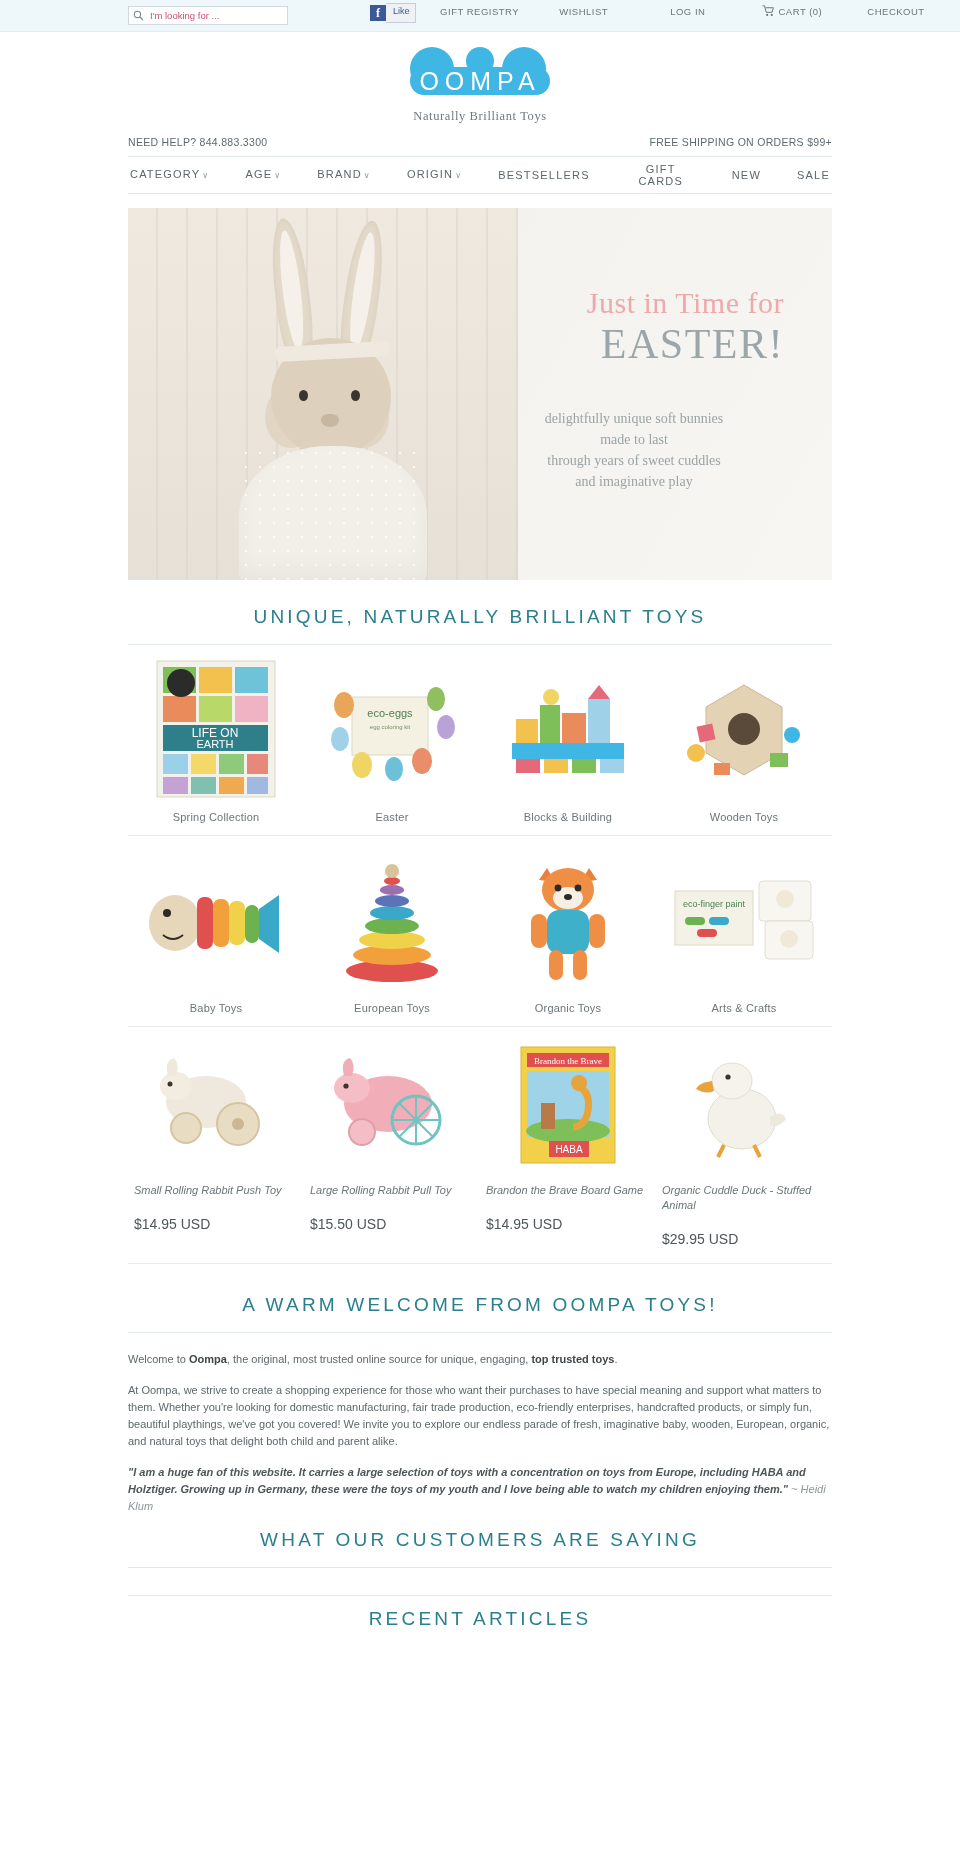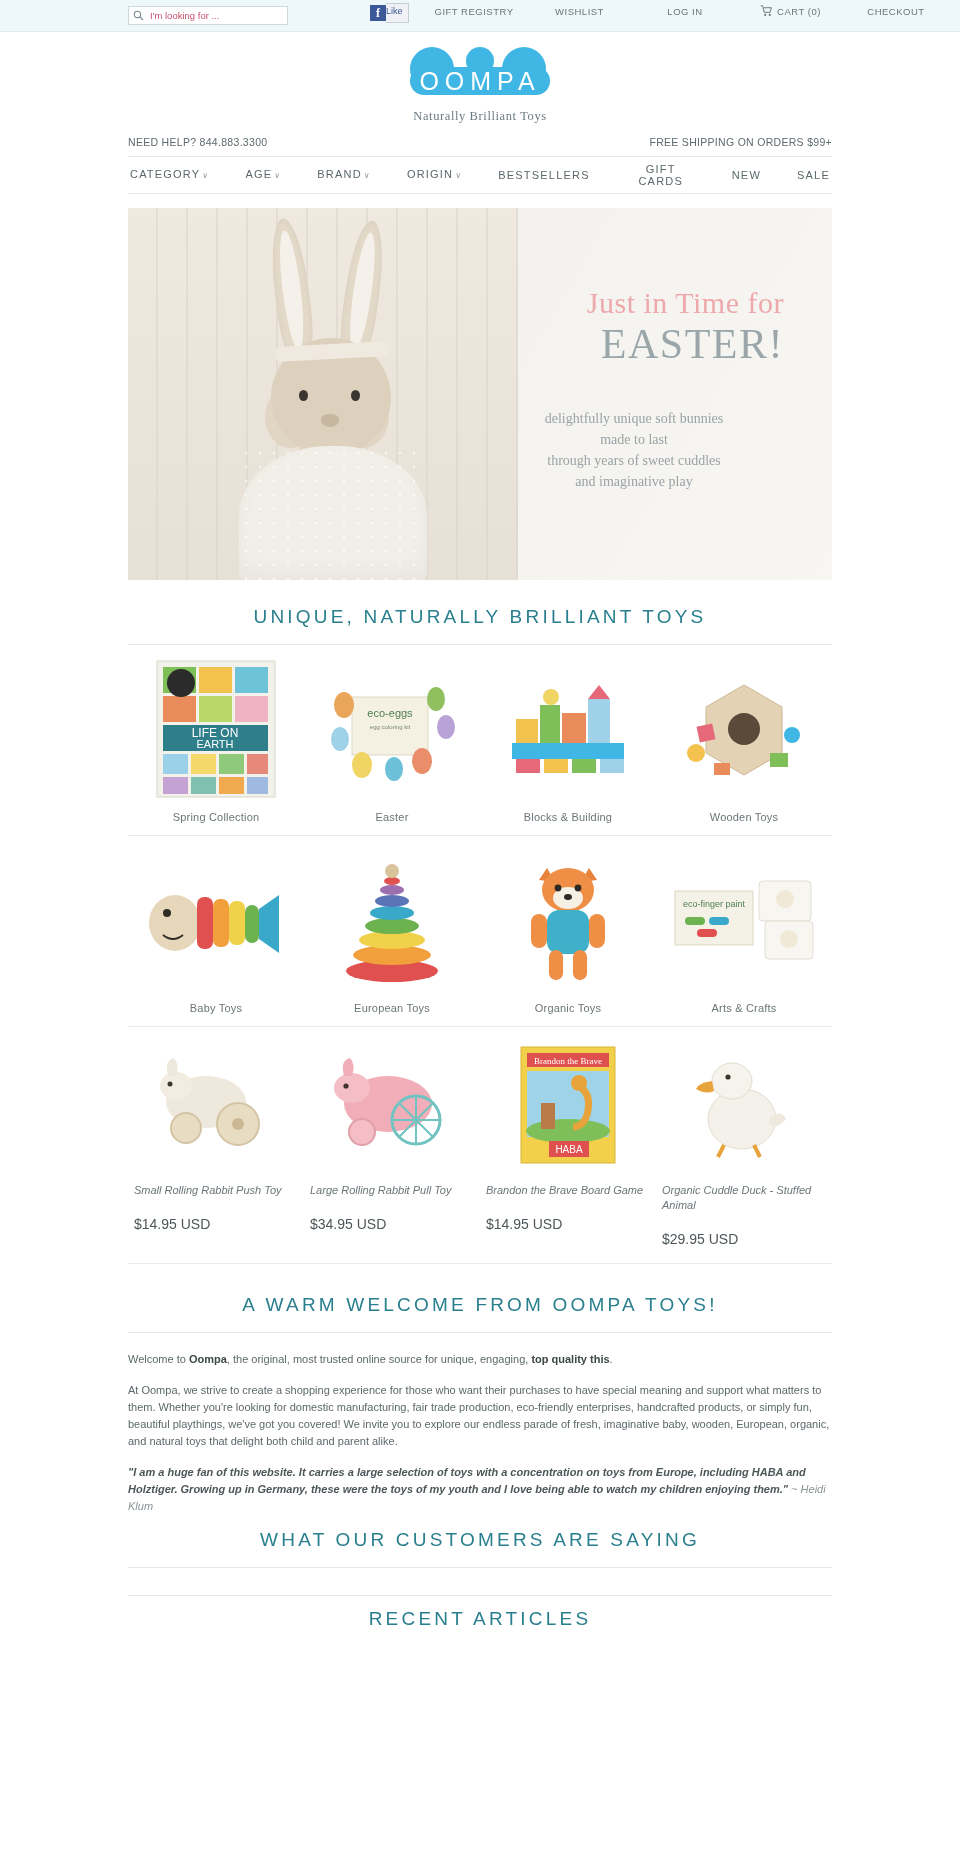--- a/index.html
+++ b/index.html
@@ -57,21 +57,21 @@
     width: 16px; height: 16px; background: #3b5998;
     color: #fff; font-size: 12px; font-weight: bold;
     text-align: center; line-height: 16px;
     font-family: "Liberation Serif", serif;
   }
   .fb-text {
     background: #f0f1f5;
     border: 1px solid #c9ccd6;
     border-left: 0;
     font-size: 9px; color: #3b5998;
-    padding: 1px 5px 1px 0; height: 20px; line-height: 13px;
+    padding: 1px 5px 1px 7px; height: 20px; line-height: 13px;
   }
   .tlink {
     font-size: 9.5px;
     letter-spacing: .5px;
     color: #6b7478;
     text-align: center;
     width: 80px;
     line-height: 13px;
     text-transform: uppercase;
   }
@@ -560,21 +560,21 @@
           <ellipse cx="66" cy="54" rx="44" ry="28" fill="#f2aeb8"></ellipse>
           <ellipse cx="30" cy="38" rx="18" ry="15" fill="#f5bdc5"></ellipse>
           <path d="M22 26 q-4 -16 6 -18 q6 6 2 18z" fill="#f2aeb8"></path>
           <circle cx="24" cy="36" r="2.6" fill="#3b352e"></circle>
           <circle cx="94" cy="70" r="24" fill="none" stroke="#6fc3c0" stroke-width="3"></circle>
           <path d="M70 70 h48 M94 46 v48 M77 53 l34 34 M111 53 l-34 34" stroke="#6fc3c0" stroke-width="2"></path>
           <circle cx="40" cy="82" r="13" fill="#f5bdc5" stroke="#e0a0aa" stroke-width="2"></circle>
         </svg>
       </div>
       <div class="prod-name">Large Rolling Rabbit Pull Toy</div>
-      <div class="prod-price">$34.95 USD</div>
+      <div class="prod-price">$15.50 USD</div>
     </div>
 
     <div class="prod-cell">
       <div class="prod-img">
         <svg width="98" height="120" viewBox="0 0 98 120">
           <rect x="2" y="2" width="94" height="116" fill="#f2d04a" stroke="#d8b63a"></rect>
           <rect x="8" y="8" width="82" height="14" fill="#e0504f"></rect>
           <text x="49" y="19" text-anchor="middle" font-size="9" fill="#fff" font-family="Liberation Serif, serif">Brandon the Brave</text>
           <rect x="8" y="26" width="82" height="66" fill="#9fd3e8"></rect>
           <ellipse cx="49" cy="86" rx="42" ry="12" fill="#7fbf5a"></ellipse>
@@ -602,21 +602,21 @@
       </div>
       <div class="prod-name">Organic Cuddle Duck - Stuffed Animal</div>
       <div class="prod-price">$29.95 USD</div>
     </div>
   </div>
 
   <div class="sec-title" style="margin-top:30px">A WARM WELCOME FROM OOMPA TOYS!</div>
 
   <div class="welcome">
     <p>
-      <span>Welcome to </span><b>Oompa</b><span>, the original, most trusted online source for unique, engaging, </span><b>top quality this</b><span>.</span>
+      <span>Welcome to </span><b>Oompa</b><span>, the original, most trusted online source for unique, engaging, </span><b>top trusted toys</b><span>.</span>
     </p>
     <p>At Oompa, we strive to create a shopping experience for those who want their purchases to have special meaning and support what matters to them. Whether you're looking for domestic manufacturing, fair trade production, eco-friendly enterprises, handcrafted products, or simply fun, beautiful playthings, we've got you covered! We invite you to explore our endless parade of fresh, imaginative baby, wooden, European, organic, and natural toys that delight both child and parent alike.</p>
     <p class="quote">
       <span>"I am a huge fan of this website. It carries a large selection of toys with a concentration on toys from Europe, including HABA and Holztiger. Growing up in Germany, these were the toys of my youth and I love being able to watch my children enjoying them."</span>
       <span class="who">~ Heidi Klum</span>
     </p>
   </div>
 
   <div class="sec-title" style="margin-top:8px">WHAT OUR CUSTOMERS ARE SAYING</div>
   <div class="spacer-line"></div>

